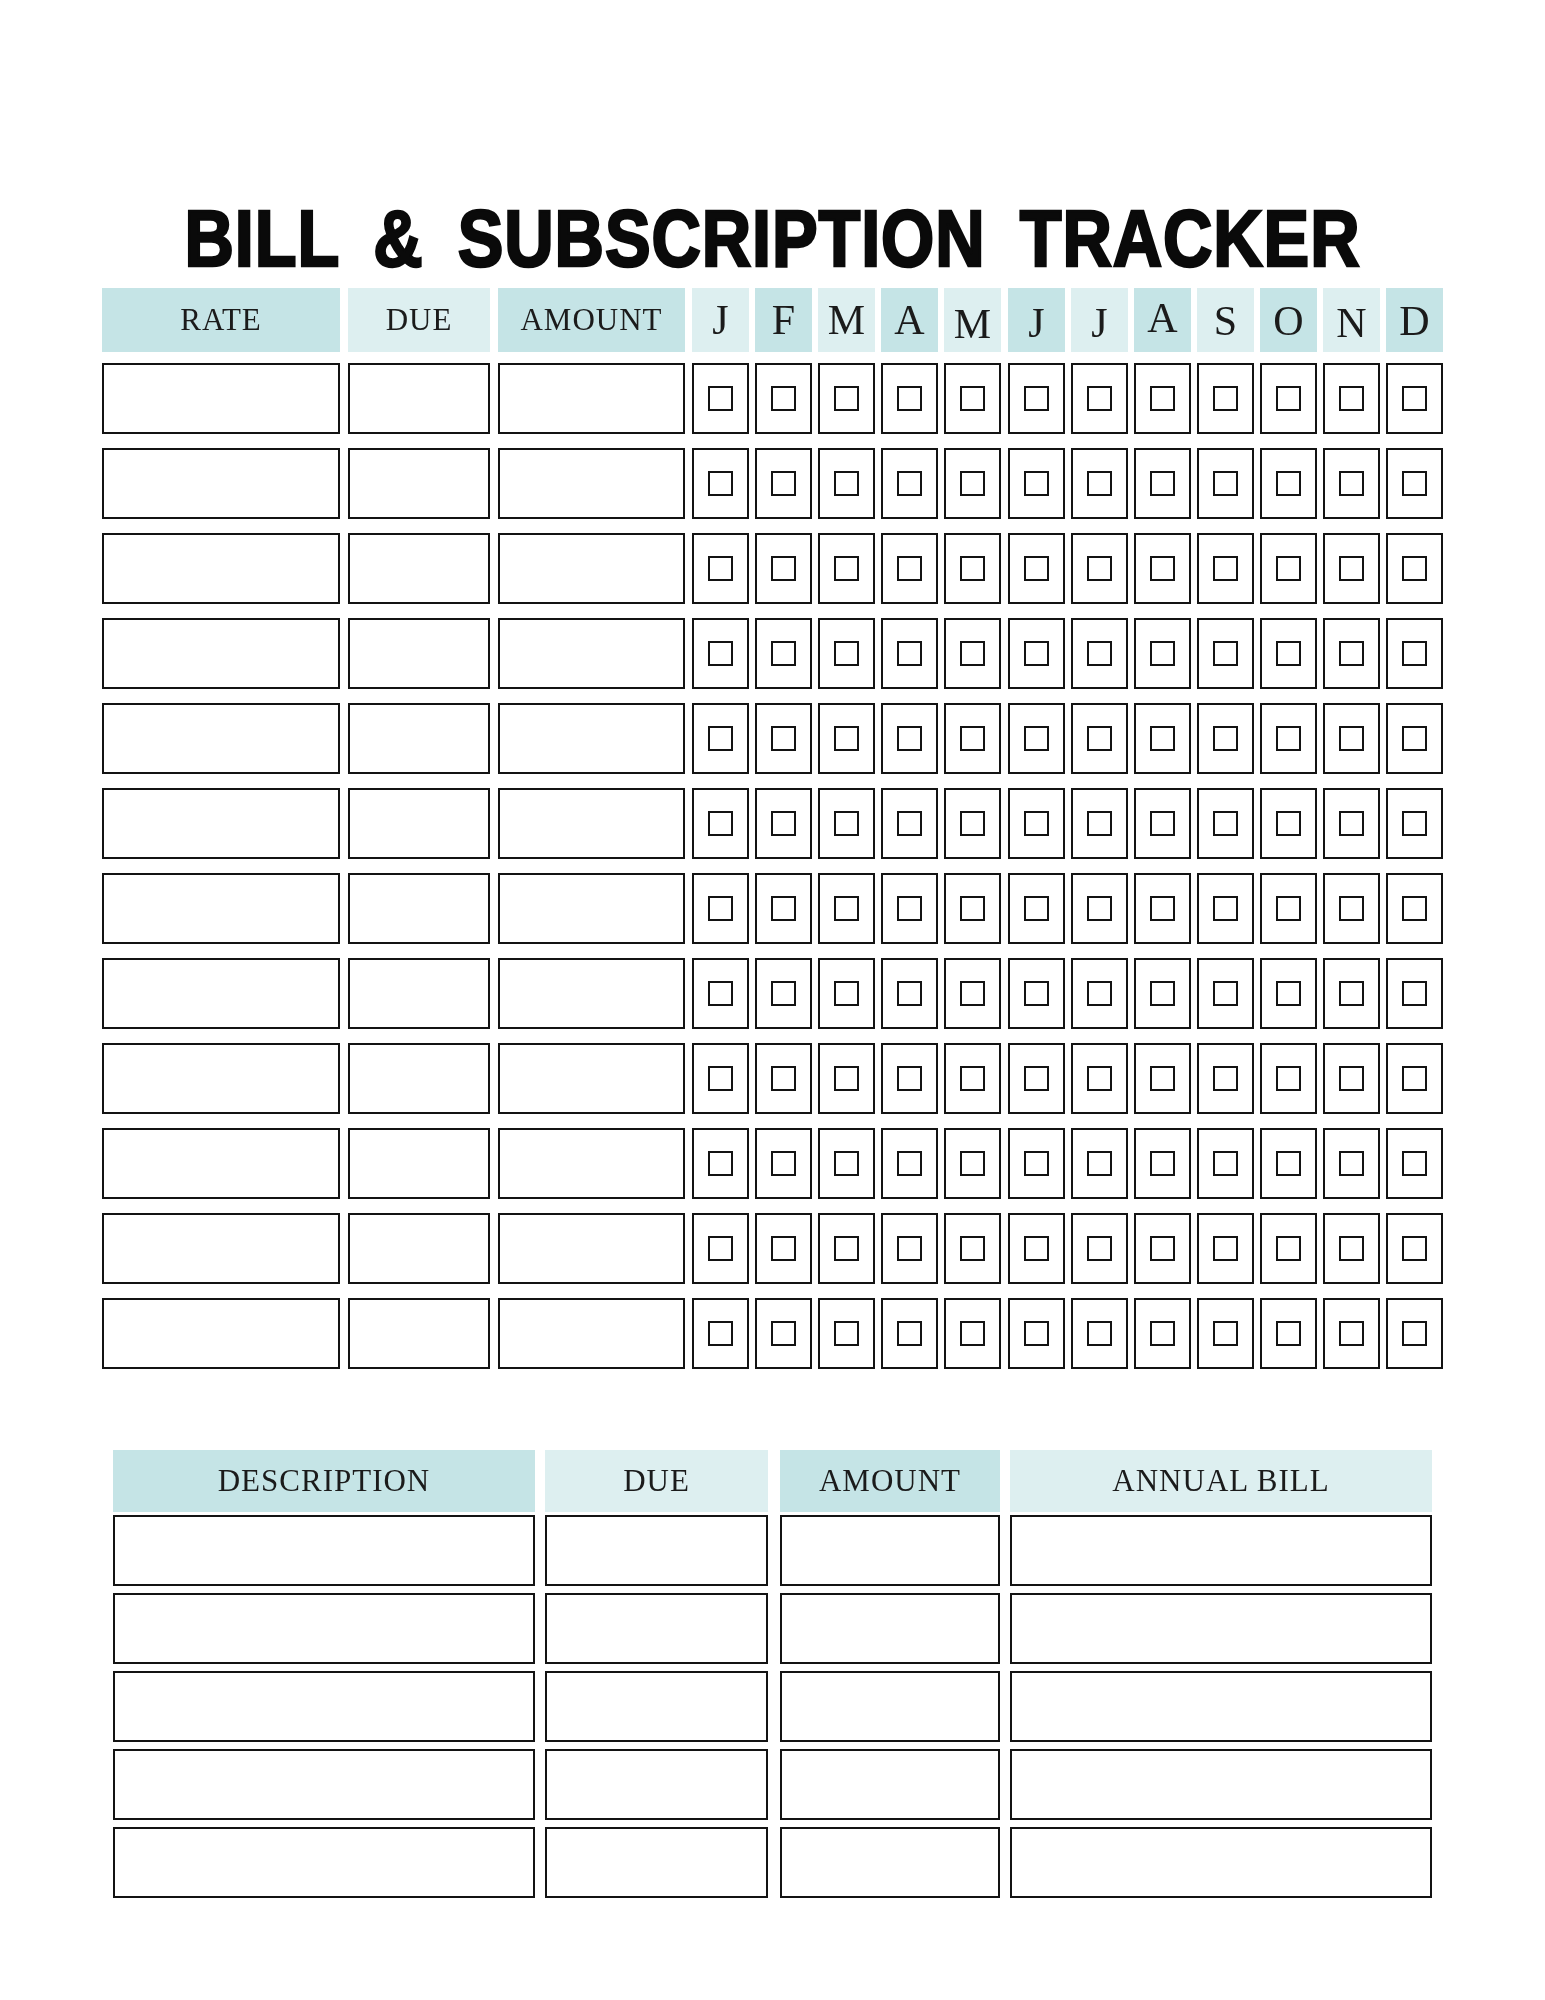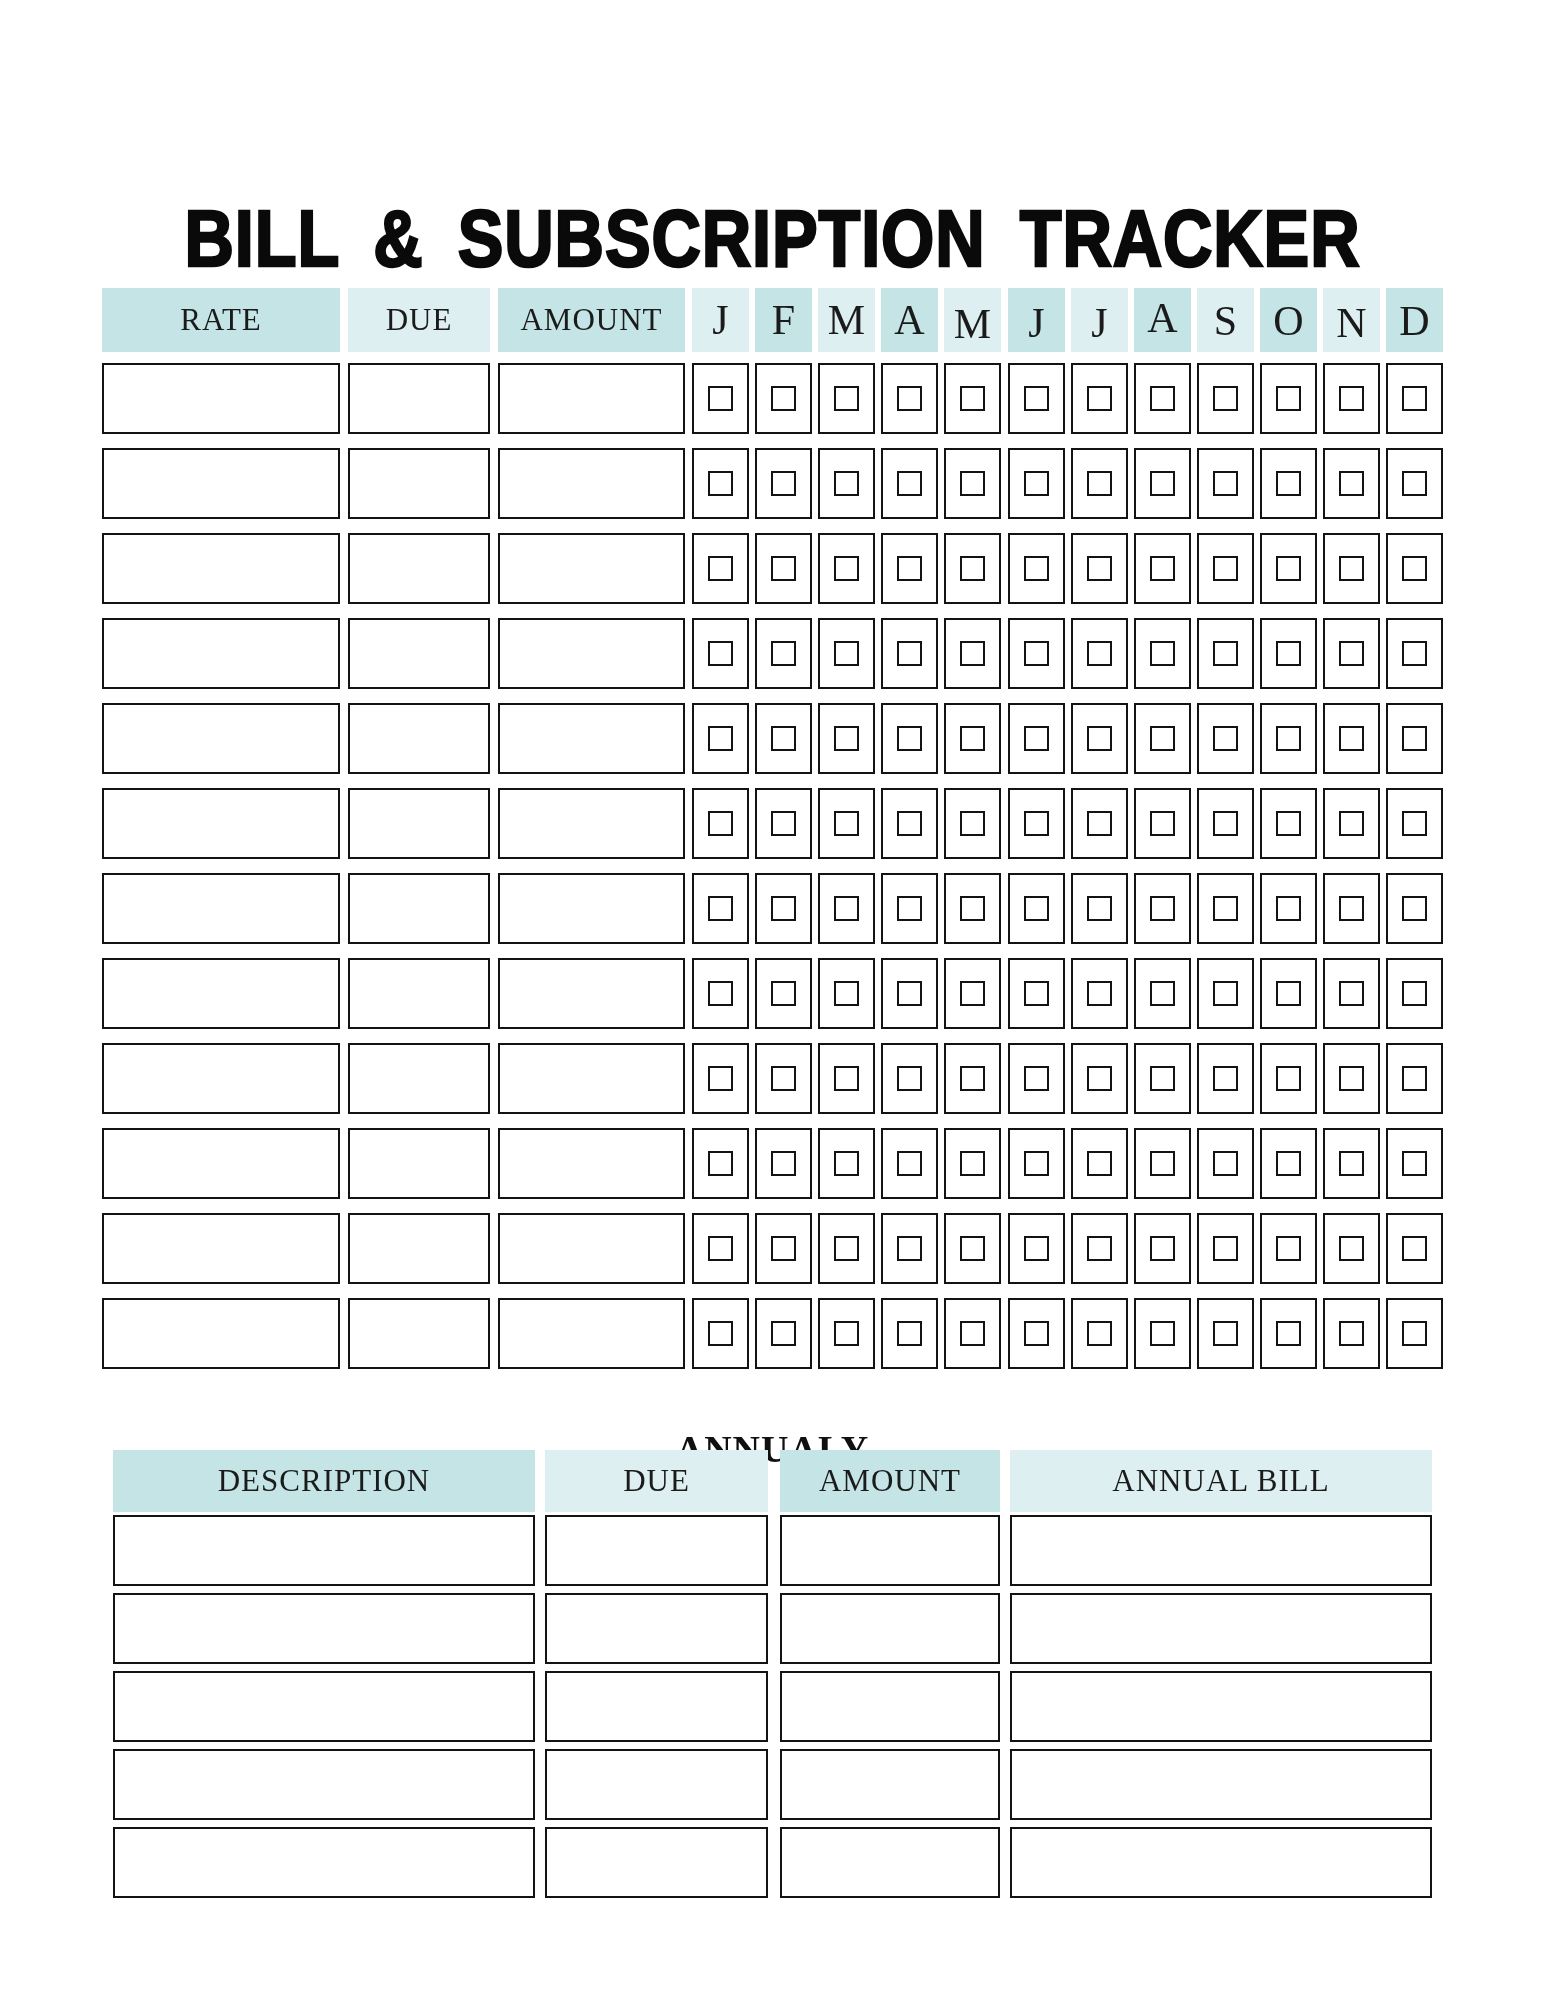--- a/index.html
+++ b/index.html
@@ -592,21 +592,20 @@
           <div class="checkbox"></div>
         </div>
         <div class="abs month-cell" style="left: 1323px; top: 0px; width: 57px; height: 71px;">
           <div class="checkbox"></div>
         </div>
         <div class="abs month-cell" style="left: 1386px; top: 0px; width: 57px; height: 71px;">
           <div class="checkbox"></div>
         </div>
       </div>
     </div>
-  <h2 class="annual-title">ANNUALY</h2>
   <div id="annual-table">
       <div class="abs hcell dark" style="left: 113px; top: 1450px; width: 422px; height: 62px;">DESCRIPTION</div>
       <div class="abs hcell light" style="left: 545px; top: 1450px; width: 223px; height: 62px;">DUE</div>
       <div class="abs hcell dark" style="left: 780px; top: 1450px; width: 220px; height: 62px;">AMOUNT</div>
       <div class="abs hcell light" style="left: 1010px; top: 1450px; width: 422px; height: 62px;">ANNUAL BILL</div>
       <div class="row-wrap" style="top: 1515px; height: 71px;">
         <div class="abs input-box" style="left: 113px; top: 0px; width: 422px; height: 71px;"></div>
         <div class="abs input-box" style="left: 545px; top: 0px; width: 223px; height: 71px;"></div>
         <div class="abs input-box" style="left: 780px; top: 0px; width: 220px; height: 71px;"></div>
         <div class="abs input-box" style="left: 1010px; top: 0px; width: 422px; height: 71px;"></div>

